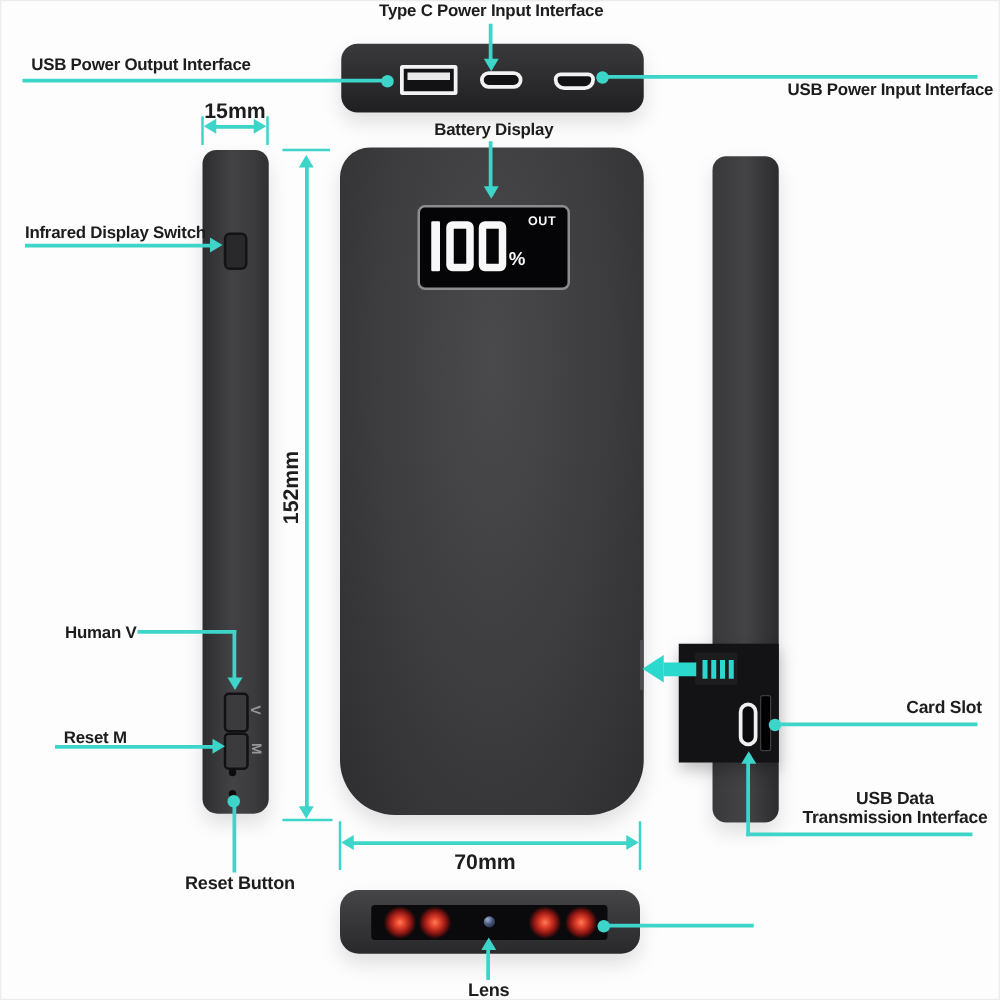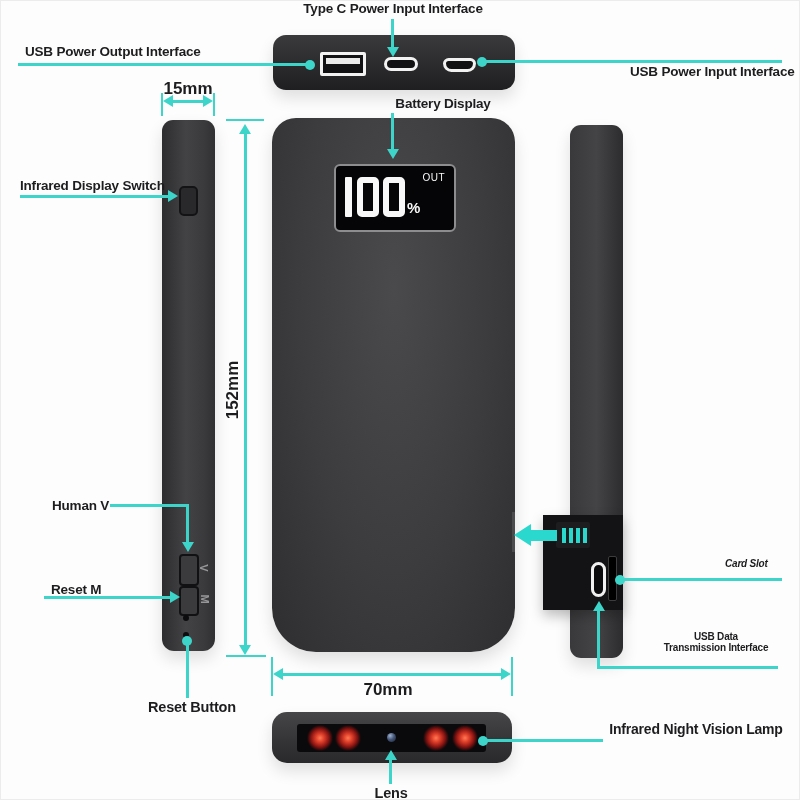--- a/index.html
+++ b/index.html
@@ -88,27 +88,27 @@
 
   <div class="device" style="left:272px;top:118px;width:243px;height:534px;border-radius:24px 24px 44px 44px;
               background:radial-gradient(ellipse at 50% 32%,#4a4a4c 0%,#3c3c3e 55%,#2e2e30 100%);">
 
     <div style="position:absolute;left:62px;top:46px;width:118px;height:64px;background:#050507;
                 border:2px solid #8d8d8f;border-radius:6px;">
       <div class="seg1" style="left:9px;top:11px;"></div>
       <div class="seg0" style="left:21px;top:11px;"></div>
       <div class="seg0" style="left:47px;top:11px;"></div>
       <div style="position:absolute;left:71px;top:33px;color:#f8f8f8;font-weight:700;font-size:15px;">%</div>
-      <div style="position:absolute;right:9px;top:6px;color:#f8f8f8;font-weight:400;font-size:10px;letter-spacing:0.5px;">OUT</div>
+      <div style="position:absolute;right:9px;top:6px;color:#f8f8f8;font-weight:700;font-size:10px;letter-spacing:0.5px;">OUT</div>
     </div>
 
     <div style="position:absolute;right:0px;top:394px;width:3px;height:40px;background:#55555a;opacity:0.7;"></div>
   </div>
 
-  <div class="lbl center" style="left:395px;top:97px;margin-left:48px;">Battery Display</div>
+  <div class="lbl center" style="left:395px;top:97px;">Battery Display</div>
   <div class="tl" style="left:391px;top:113px;width:3px;height:38px;"></div>
   <div class="arr arr-d" style="left:387px;top:149px;"></div>
 
   <div class="lbl" style="left:52px;top:499px;">Human V</div>
   <div class="tl" style="left:110px;top:504px;width:79px;height:3px;"></div>
   <div class="tl" style="left:186px;top:504px;width:3px;height:40px;"></div>
   <div class="arr arr-d" style="left:182px;top:542px;"></div>
 
   <div class="lbl" style="left:51px;top:583px;">Reset M</div>
   <div class="tl" style="left:44px;top:596px;width:128px;height:3px;"></div>
@@ -142,26 +142,26 @@
 
     <div style="position:absolute;left:48px;top:47px;width:15px;height:35px;box-sizing:border-box;
                 border:3px solid #f0f0f0;border-radius:8px;background:#0a0a0c;"></div>
 
     <div style="position:absolute;left:65px;top:41px;width:7px;height:43px;background:#000;
                 border:1px solid #3c3c3e;border-radius:2px;"></div>
   </div>
 
   <div class="dot" style="left:615px;top:575px;"></div>
   <div class="tl" style="left:623px;top:578px;width:159px;height:3px;"></div>
-  <div class="lbl" style="left:725px;top:558px;font-size:10px;font-style:italic;">Card Slot</div>
+  <div class="lbl" style="left:725px;top:558px;font-size:14px;">Card Slot</div>
 
   <div class="arr arr-u" style="left:593px;top:601px;"></div>
   <div class="tl" style="left:597px;top:609px;width:3px;height:60px;"></div>
   <div class="tl" style="left:597px;top:666px;width:181px;height:3px;"></div>
-  <div class="lbl center" style="left:716px;top:631px;font-size:10px;text-align:center;">
+  <div class="lbl center" style="left:716px;top:631px;font-size:14px;text-align:center;">
     <div>USB Data</div>
     <div>Transmission Interface</div>
   </div>
 
   <div class="device" style="left:272px;top:712px;width:240px;height:51px;border-radius:15px;
               background:linear-gradient(180deg,#464648 0%,#353537 55%,#29292b 100%);">
     <div style="position:absolute;left:25px;top:12px;width:189px;height:28px;background:#0a0a0c;border-radius:3px;">
       <div class="led" style="left:10px;top:1px;"></div>
       <div class="led" style="left:38px;top:1px;"></div>
       <div class="led" style="left:126px;top:1px;"></div>
@@ -171,16 +171,15 @@
     </div>
   </div>
 
   <div class="arr arr-u" style="left:385px;top:750px;"></div>
   <div class="tl" style="left:389px;top:758px;width:3px;height:26px;"></div>
   <div class="lbl center" style="left:391px;top:786px;font-size:14.5px;">Lens</div>
 
   <div class="dot" style="left:478px;top:736px;"></div>
   <div class="tl" style="left:487px;top:739px;width:116px;height:3px;"></div>
   <div class="lbl center" style="left:696px;top:722px;font-size:14px;text-align:center;">
-    <div>Infrared Night Vision Lamp</div>
   </div>
 
 </div>
 
 </body></html>

